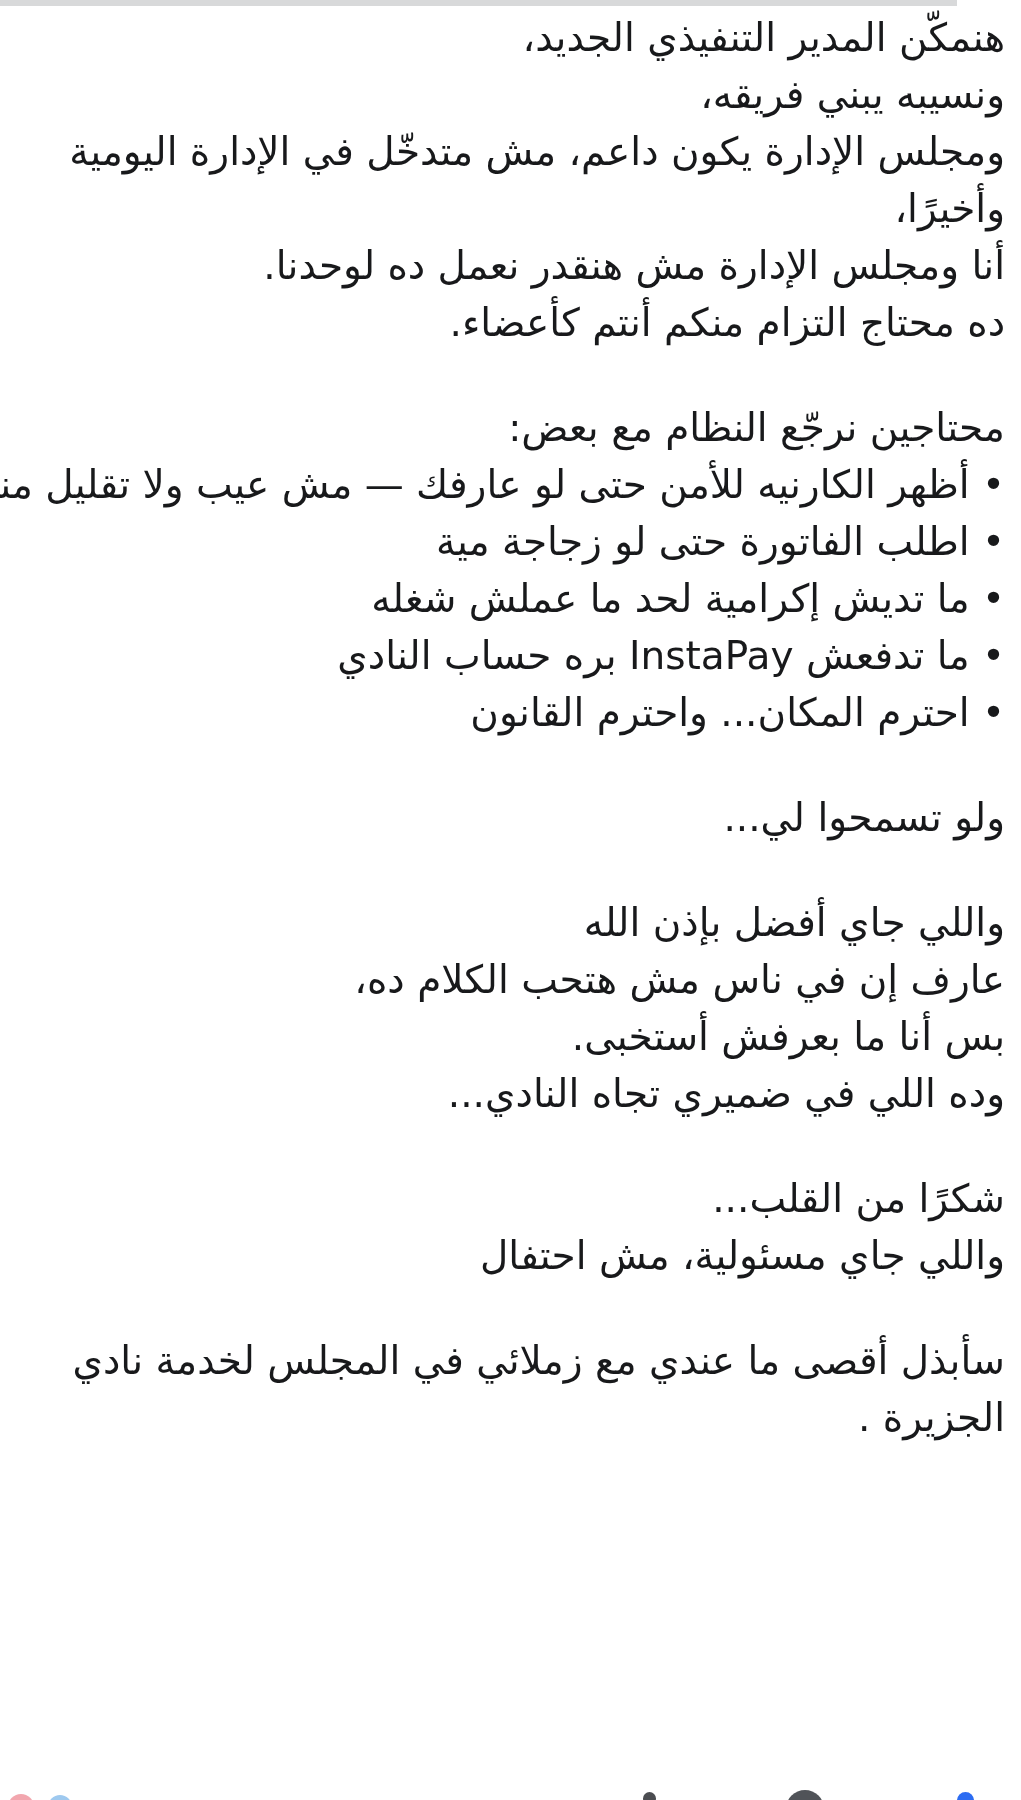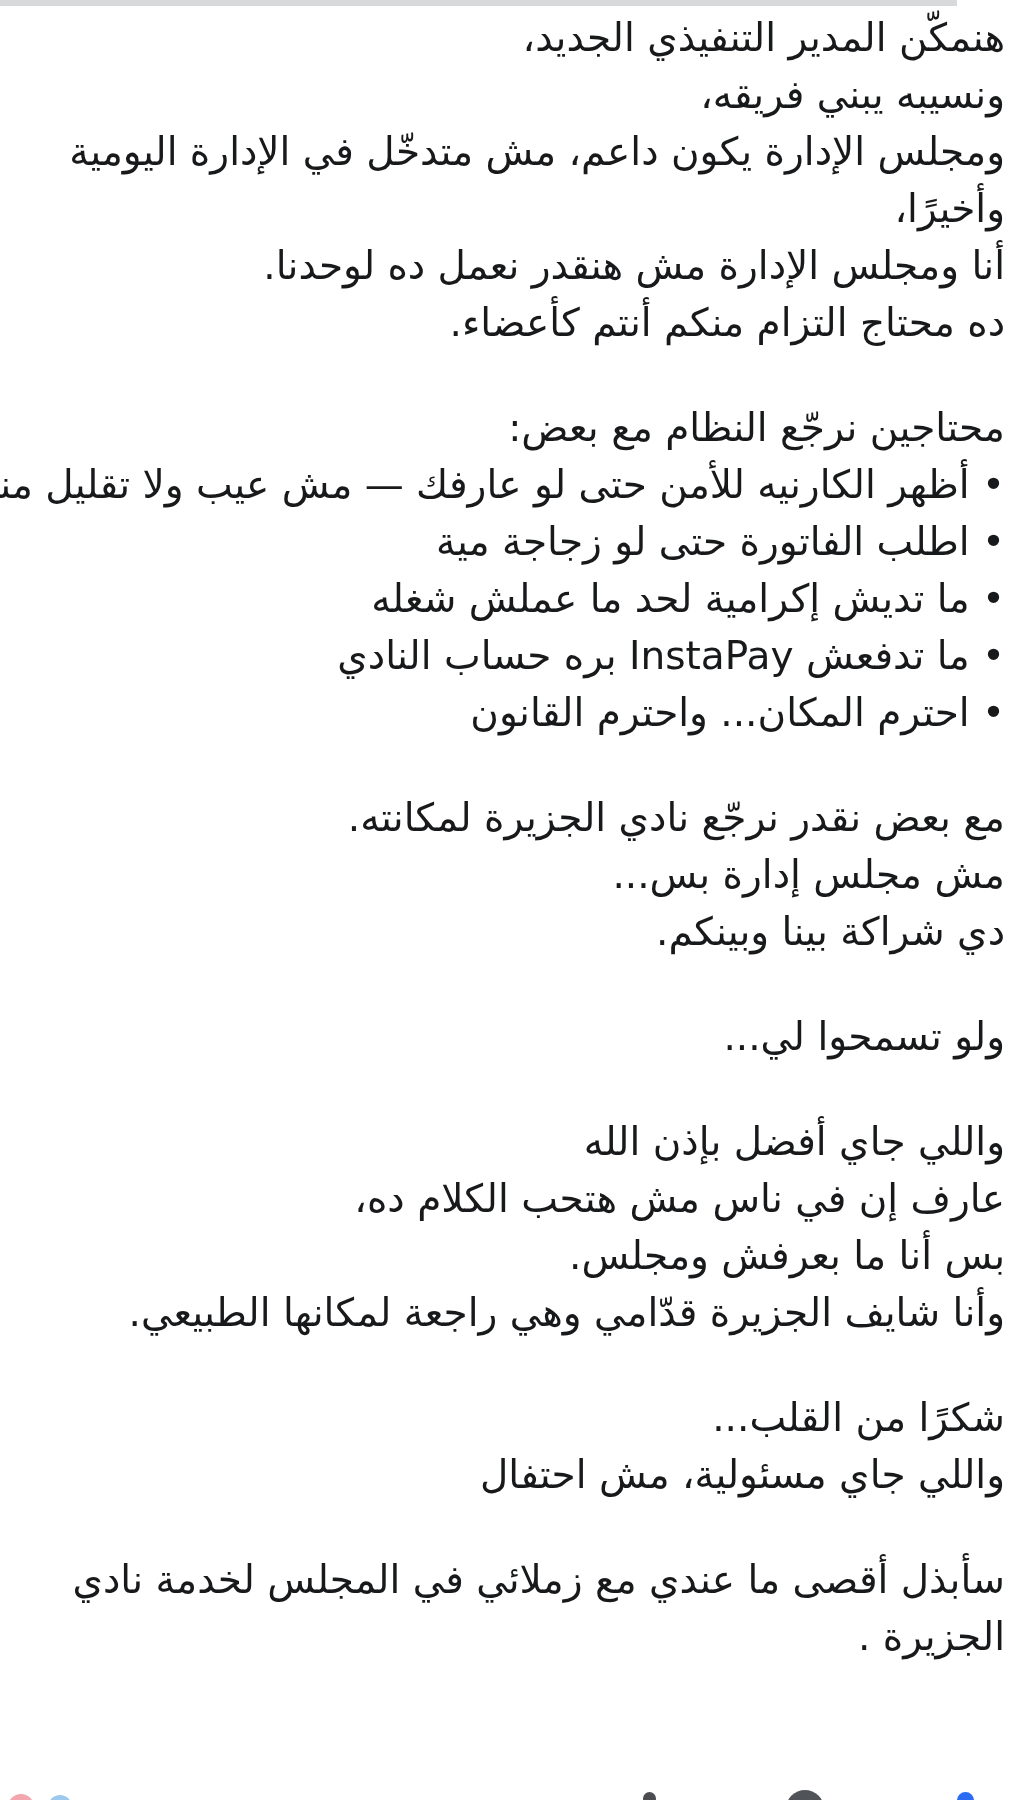--- a/index.html
+++ b/index.html
@@ -57,32 +57,27 @@
     </div>
     <div class="para">
       <div class="line">محتاجين نرجّع النظام مع بعض:</div>
       <div class="line">• أظهر الكارنيه للأمن حتى لو عارفك — مش عيب ولا تقليل منك</div>
       <div class="line">• اطلب الفاتورة حتى لو زجاجة مية</div>
       <div class="line">• ما تديش إكرامية لحد ما عملش شغله</div>
       <div class="line">• ما تدفعش InstaPay بره حساب النادي</div>
       <div class="line">• احترم المكان... واحترم القانون</div>
     </div>
     <div class="para">
-      <div class="line">مع بعض نقدر نرجّع نادي الجزيرة لمكانته.</div>
-      <div class="line">مش مجلس إدارة بس...</div>
-      <div class="line">دي شراكة بينا وبينكم.</div>
-    </div>
-    <div class="para">
       <div class="line">ولو تسمحوا لي...</div>
     </div>
     <div class="para">
       <div class="line">واللي جاي أفضل بإذن الله</div>
       <div class="line">عارف إن في ناس مش هتحب الكلام ده،</div>
-      <div class="line">بس أنا ما بعرفش ومجلس.</div>
-      <div class="line">وأنا شايف الجزيرة قدّامي وهي راجعة لمكانها الطبيعي.</div>
+      <div class="line">بس أنا ما بعرفش أستخبى.</div>
+      <div class="line">وده اللي في ضميري تجاه النادي...</div>
     </div>
     <div class="para">
       <div class="line">شكرًا من القلب...</div>
       <div class="line">واللي جاي مسئولية، مش احتفال</div>
     </div>
     <div class="para">
       <div class="line">سأبذل أقصى ما عندي مع زملائي في المجلس لخدمة نادي</div>
       <div class="line">الجزيرة .</div>
     </div>
   </div>

